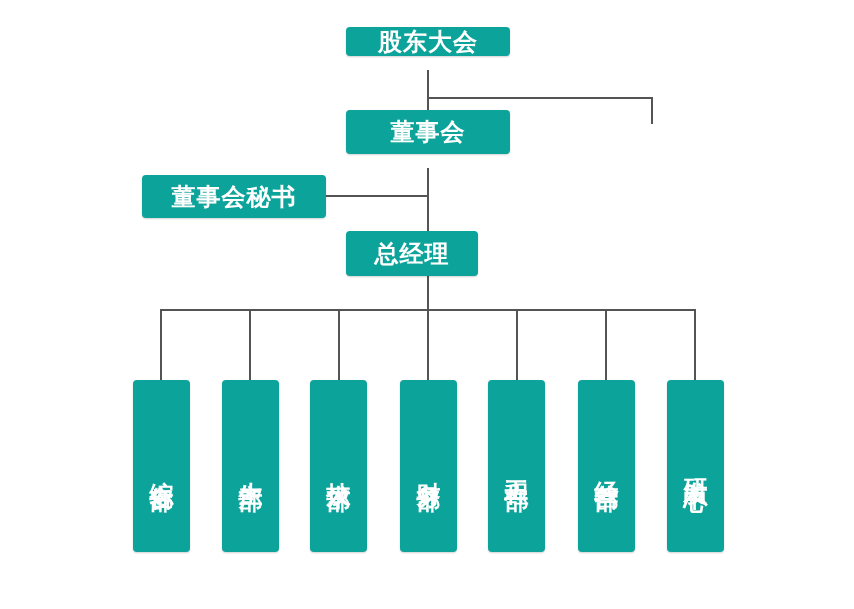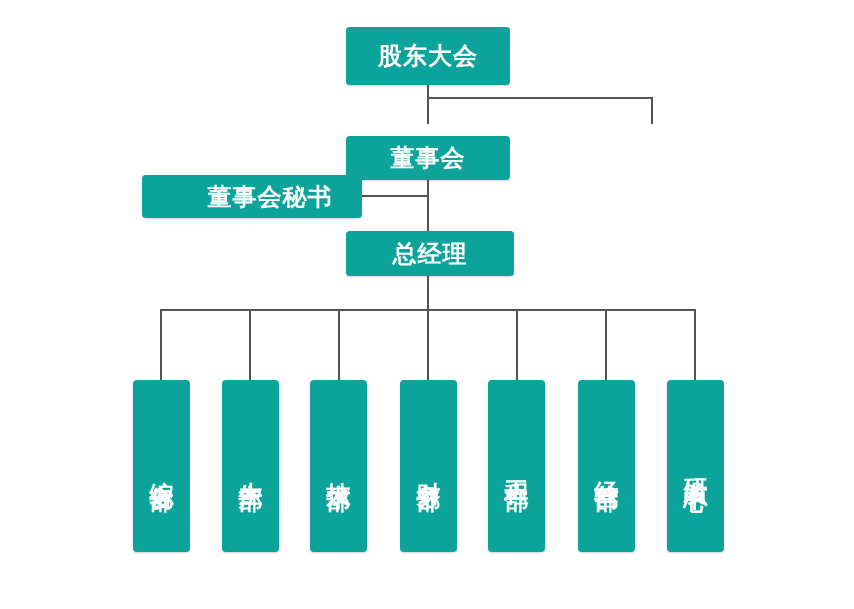--- a/index.html
+++ b/index.html
@@ -28,25 +28,25 @@
   .node-v{
     font-size:24px;
   }
   .node-v .vlabel{
     writing-mode:vertical-rl;
     text-orientation:upright;
     letter-spacing:3px;
     line-height:1;
   }
   
-  #n-shareholders{left:346px;top:27px;width:164px;height:58px;justify-content:center;}
-  #n-board{left:346px;top:136px;width:164px;height:44px;text-align:right;}
+  #n-shareholders{left:346px;top:27px;width:164px;height:29px;justify-content:center;}
+  #n-board{left:346px;top:110px;width:164px;height:44px;text-align:right;}
   #n-supervisors{left:570px;top:124px;width:164px;height:44px;}
-  #n-secretary{left:142px;top:175px;width:184px;height:43px;padding-left:36px;}
-  #n-gm{left:346px;top:231px;width:168px;height:45px;}
+  #n-secretary{left:142px;top:175px;width:184px;height:43px;}
+  #n-gm{left:346px;top:231px;width:132px;height:45px;}
   #n-dept1{left:133px;top:380px;width:57px;height:172px;}
   #n-dept2{left:222px;top:380px;width:57px;height:172px;}
   #n-dept3{left:310px;top:380px;width:57px;height:172px;}
   #n-dept4{left:400px;top:380px;width:57px;height:172px;}
   #n-dept5{left:488px;top:380px;width:57px;height:172px;}
   #n-dept6{left:578px;top:380px;width:57px;height:172px;}
   #n-dept7{left:667px;top:380px;width:57px;height:172px;}
 </style>
 </head>
 <body style="background: rgb(255, 255, 255);">

